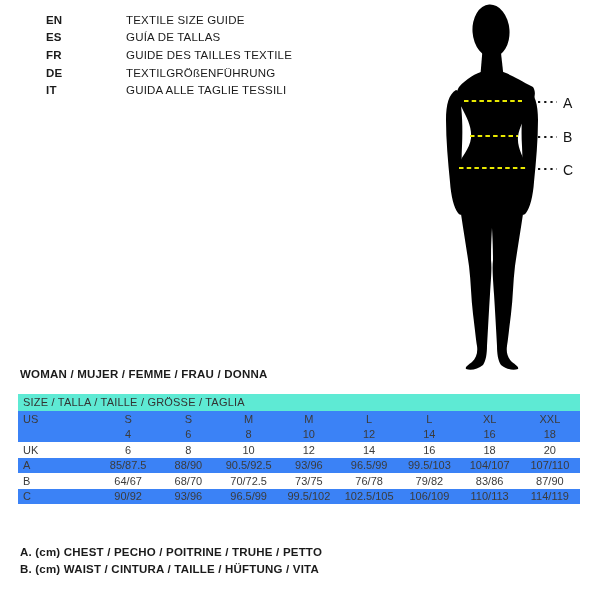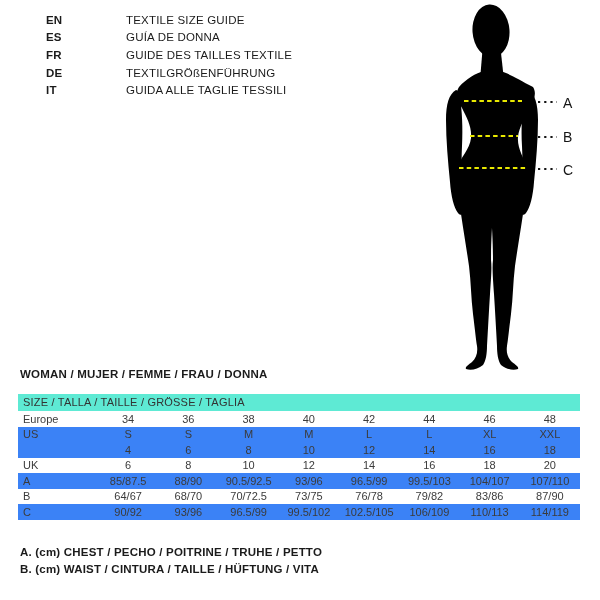--- a/index.html
+++ b/index.html
@@ -49,21 +49,21 @@
 </head>
 <body>
 
 <div class="lang-block">
   <div class="lang-row">
     <span class="lang-code">EN</span>
     <span class="lang-title">TEXTILE SIZE GUIDE</span>
   </div>
   <div class="lang-row">
     <span class="lang-code">ES</span>
-    <span class="lang-title">GUÍA DE DONNA</span>
+    <span class="lang-title">GUÍA DE TALLAS</span>
   </div>
   <div class="lang-row">
     <span class="lang-code">FR</span>
     <span class="lang-title">GUIDE DES TAILLES TEXTILE</span>
   </div>
   <div class="lang-row">
     <span class="lang-code">DE</span>
     <span class="lang-title">TEXTILGRÖßENFÜHRUNG</span>
   </div>
   <div class="lang-row">
@@ -157,31 +157,20 @@
       <text x="563" y="175">C</text>
     </g>
   </svg>
 </div>
 
 <div class="section-heading">WOMAN / MUJER / FEMME / FRAU / DONNA</div>
 
 <div class="size-table">
   <div class="thead">SIZE / TALLA / TAILLE / GRÖSSE / TAGLIA</div>
   <div>
-      <div class="trow">
-        <div class="tlabel">Europe</div>
-        <div class="tcell">34</div>
-        <div class="tcell">36</div>
-        <div class="tcell">38</div>
-        <div class="tcell">40</div>
-        <div class="tcell">42</div>
-        <div class="tcell">44</div>
-        <div class="tcell">46</div>
-        <div class="tcell">48</div>
-      </div>
       <div class="trow shaded">
         <div class="tlabel">US</div>
         <div class="tcell">S</div>
         <div class="tcell">S</div>
         <div class="tcell">M</div>
         <div class="tcell">M</div>
         <div class="tcell">L</div>
         <div class="tcell">L</div>
         <div class="tcell">XL</div>
         <div class="tcell">XXL</div>

